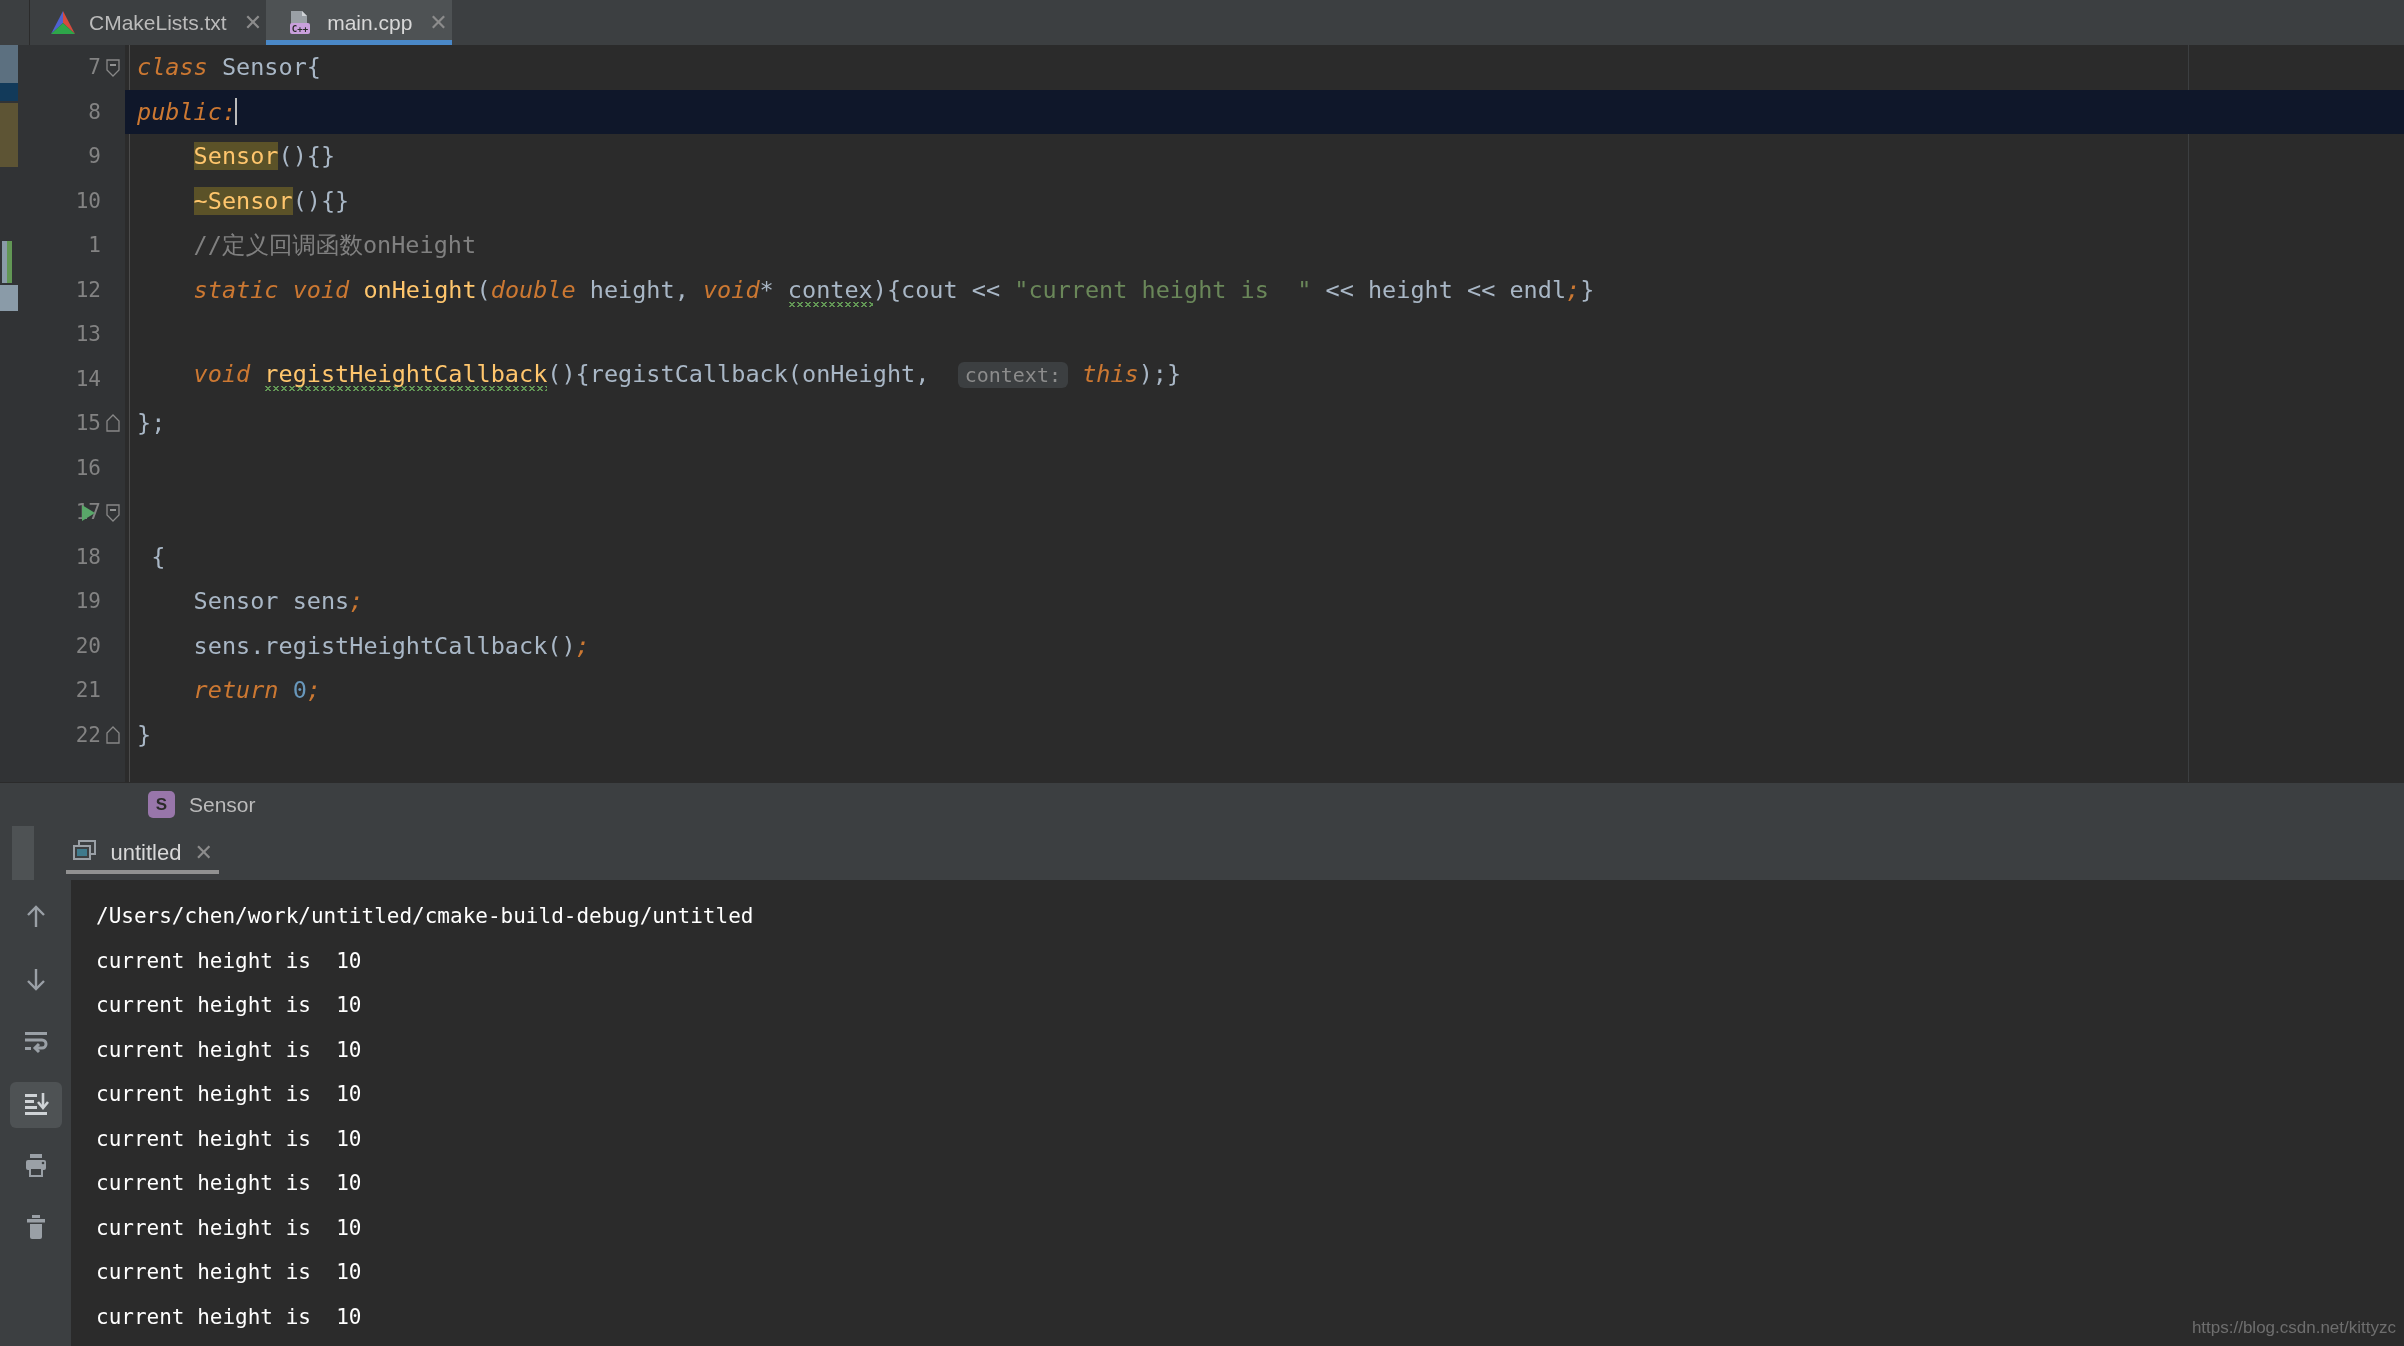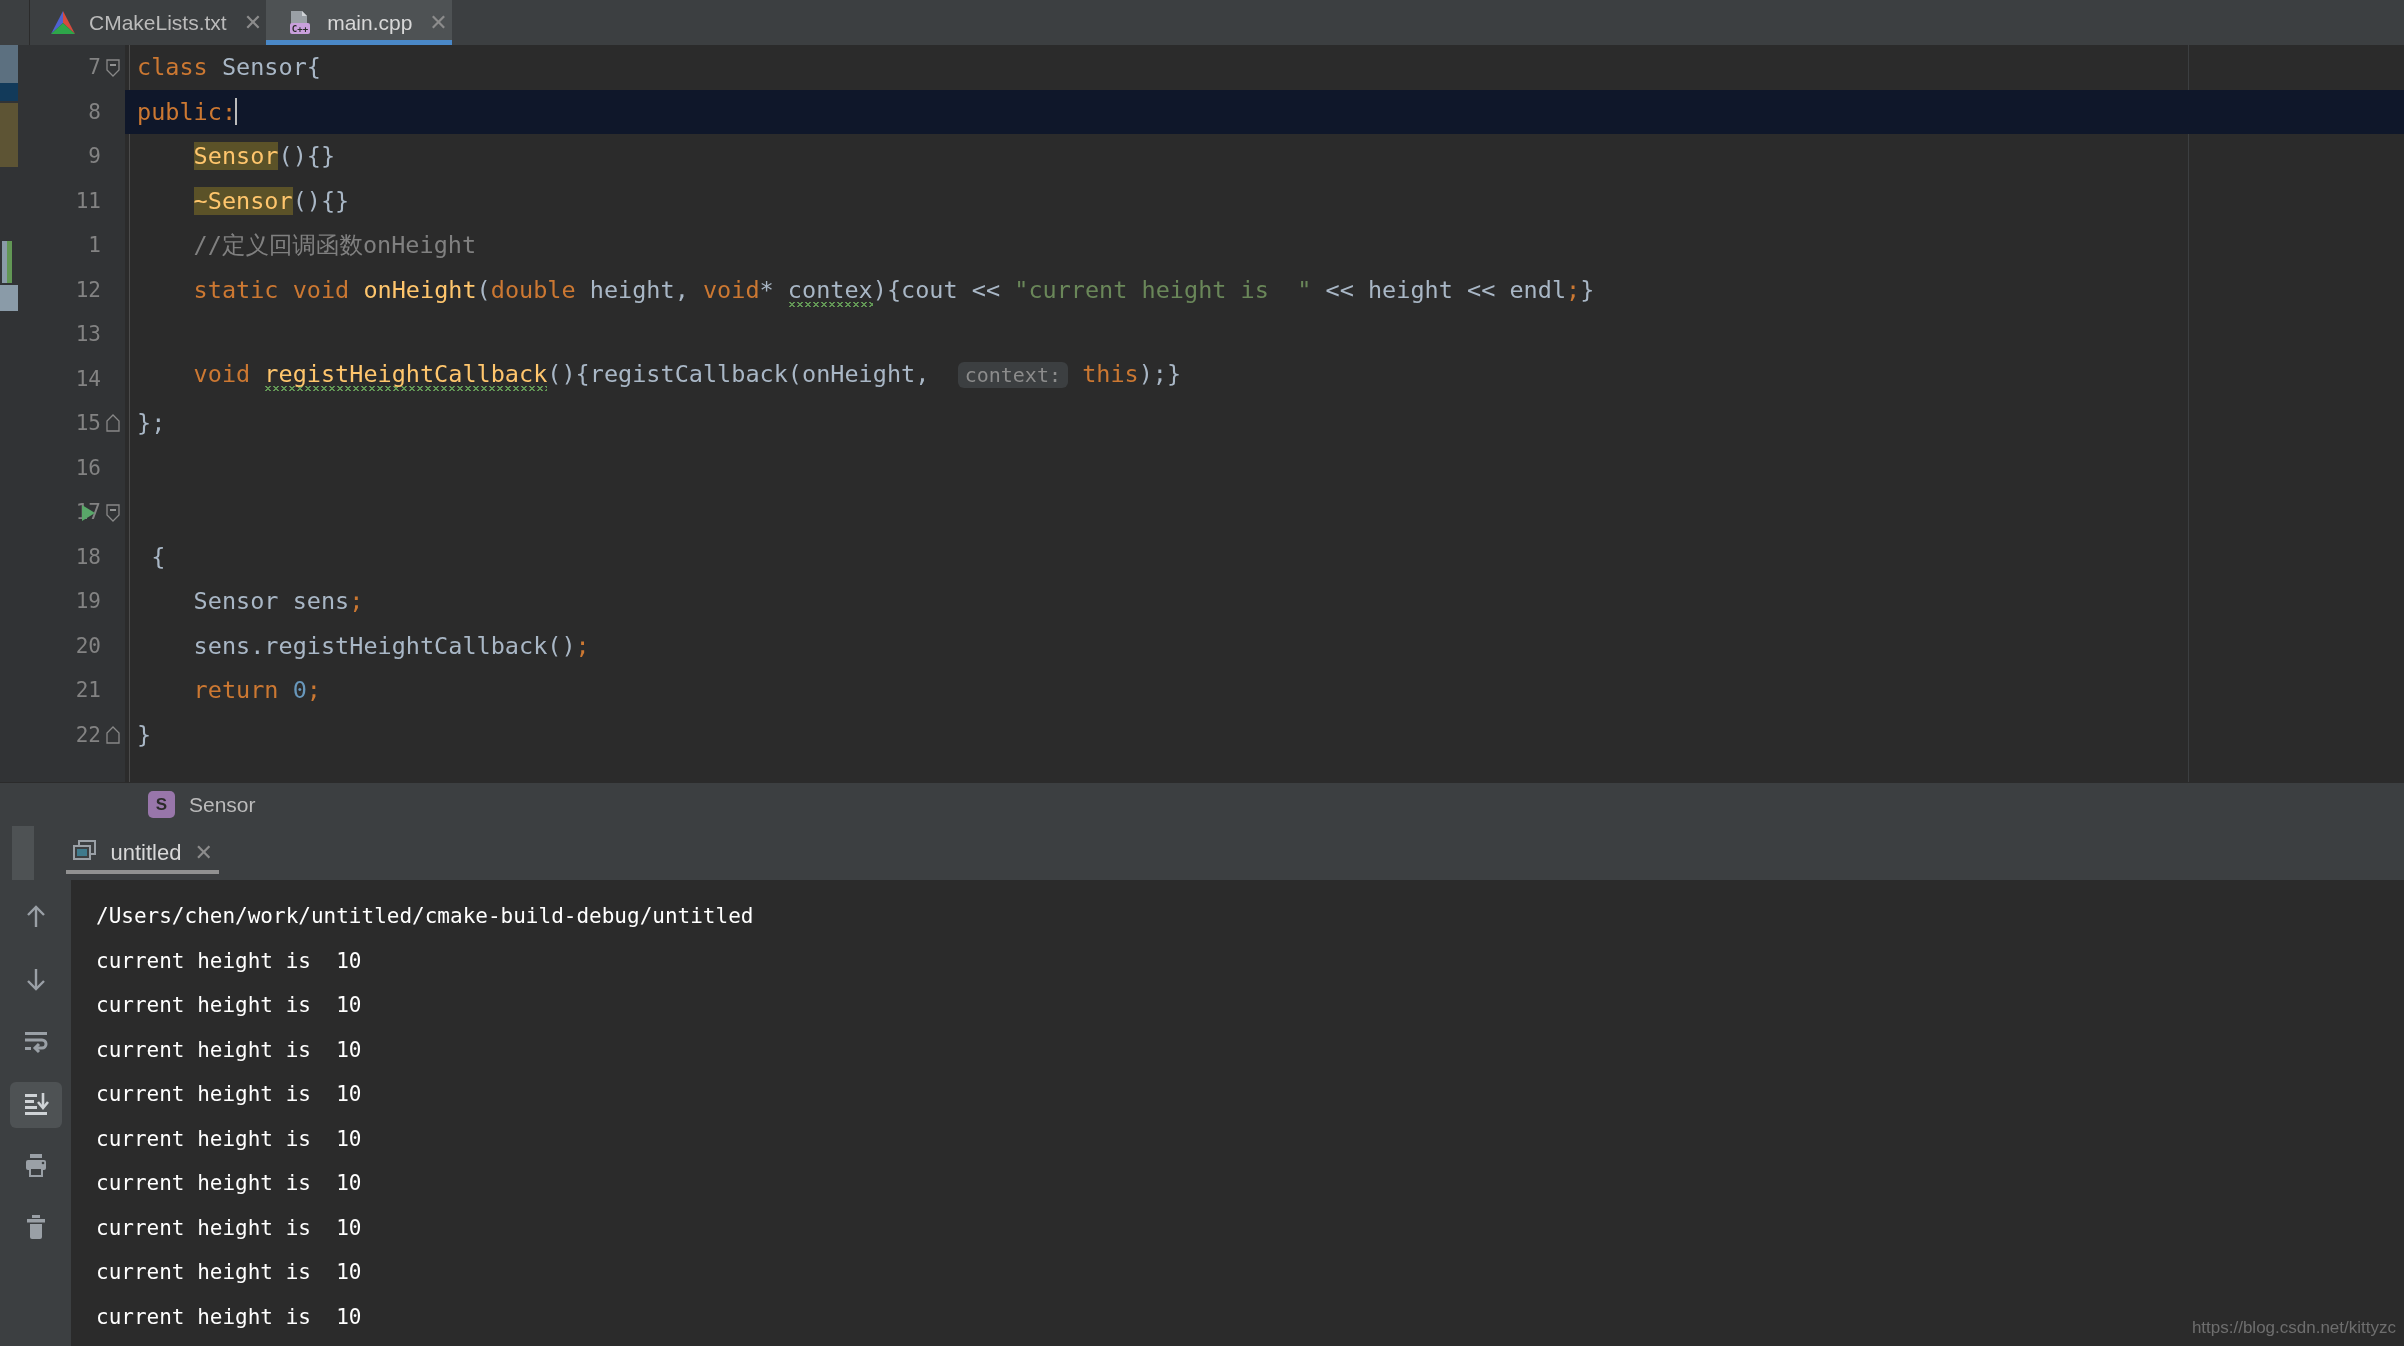--- a/index.html
+++ b/index.html
@@ -75,21 +75,21 @@
     font-size: 23.5px; line-height: 44.5px;
     color: #a9b7c6; white-space: pre;
   }
   .caret-row { background: #0f172a; }
   .fold {
     position: absolute; left: 0; top: 13px; width: 18px; height: 19px;
   }
   .runmark { position: absolute; left: 60px; top: 13px; }
 
   
-  .kw   { color: #cc7832; }
+  .kw   { color: #cc7832; font-style: italic; }
   .typ  { color: #a9b7c6; }
   .cls  { color: #a9b7c6; }
   .fn   { color: #ffc66d; }
   .str  { color: #6a8759; }
   .cmt  { color: #808080; }
   .num  { color: #6897bb; }
   .pun  { color: #a9b7c6; }
   .hl   { background: #5b5228; }
   .squig {
     border-bottom: 0px;
@@ -234,21 +234,21 @@
         </svg>
       </span>
     </div>
     <div class="row" style="top:44.5px;">
       <span class="linenum">8</span>
     </div>
     <div class="row" style="top:89px;">
       <span class="linenum">9</span>
     </div>
     <div class="row" style="top:133.5px;">
-      <span class="linenum">11</span>
+      <span class="linenum">10</span>
     </div>
     <div class="row" style="top:178px;">
       <span class="linenum">1</span>
     </div>
     <div class="row" style="top:222.5px;">
       <span class="linenum">12</span>
     </div>
     <div class="row" style="top:267px;">
       <span class="linenum">13</span>
     </div>

